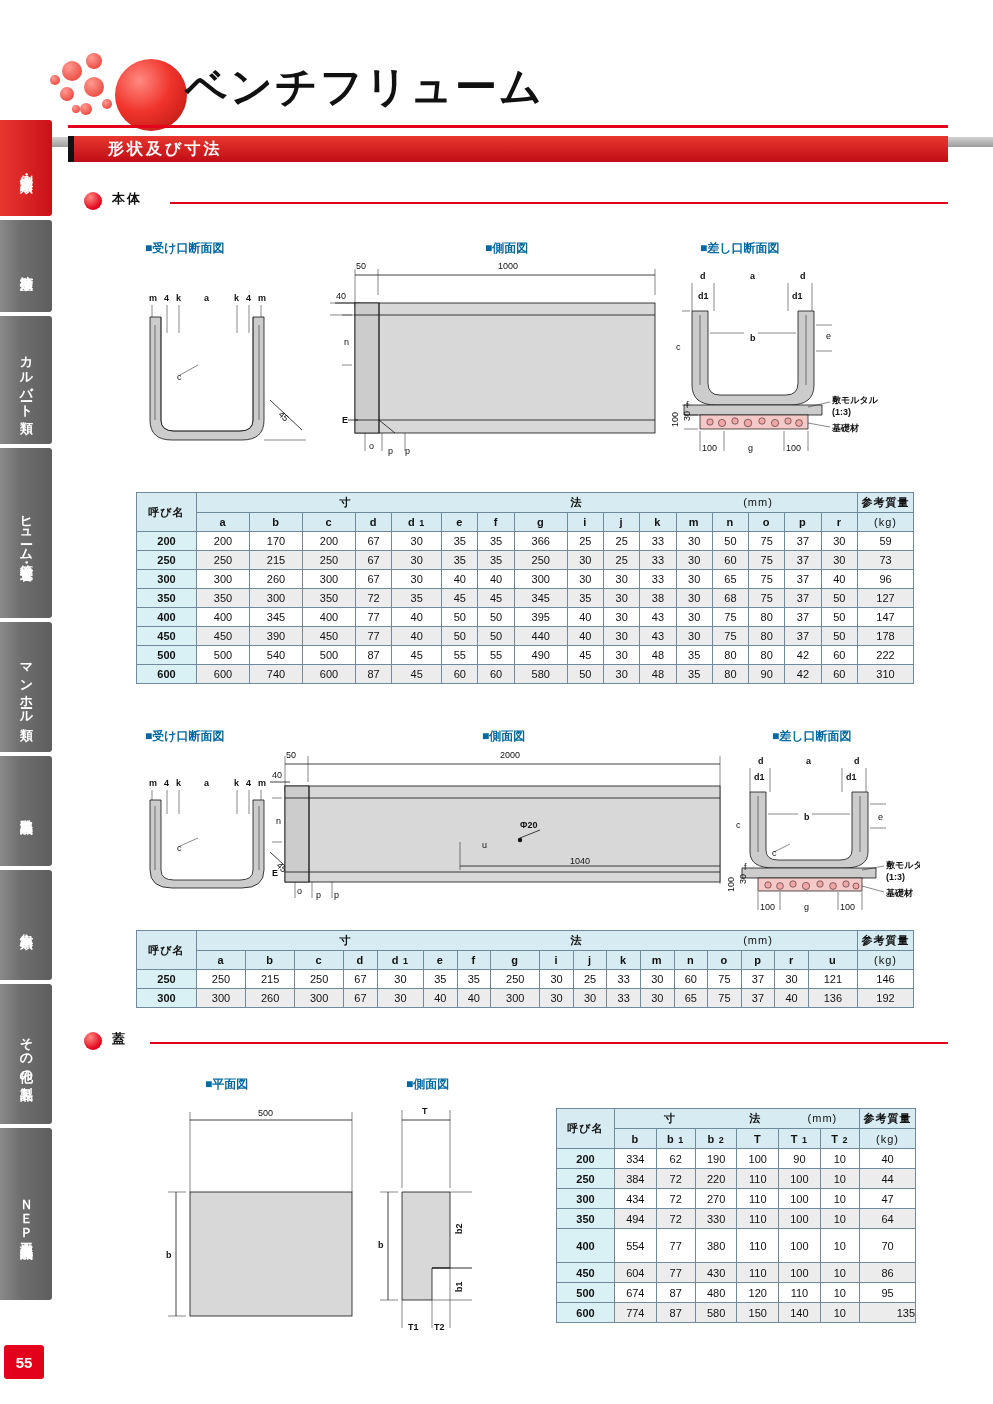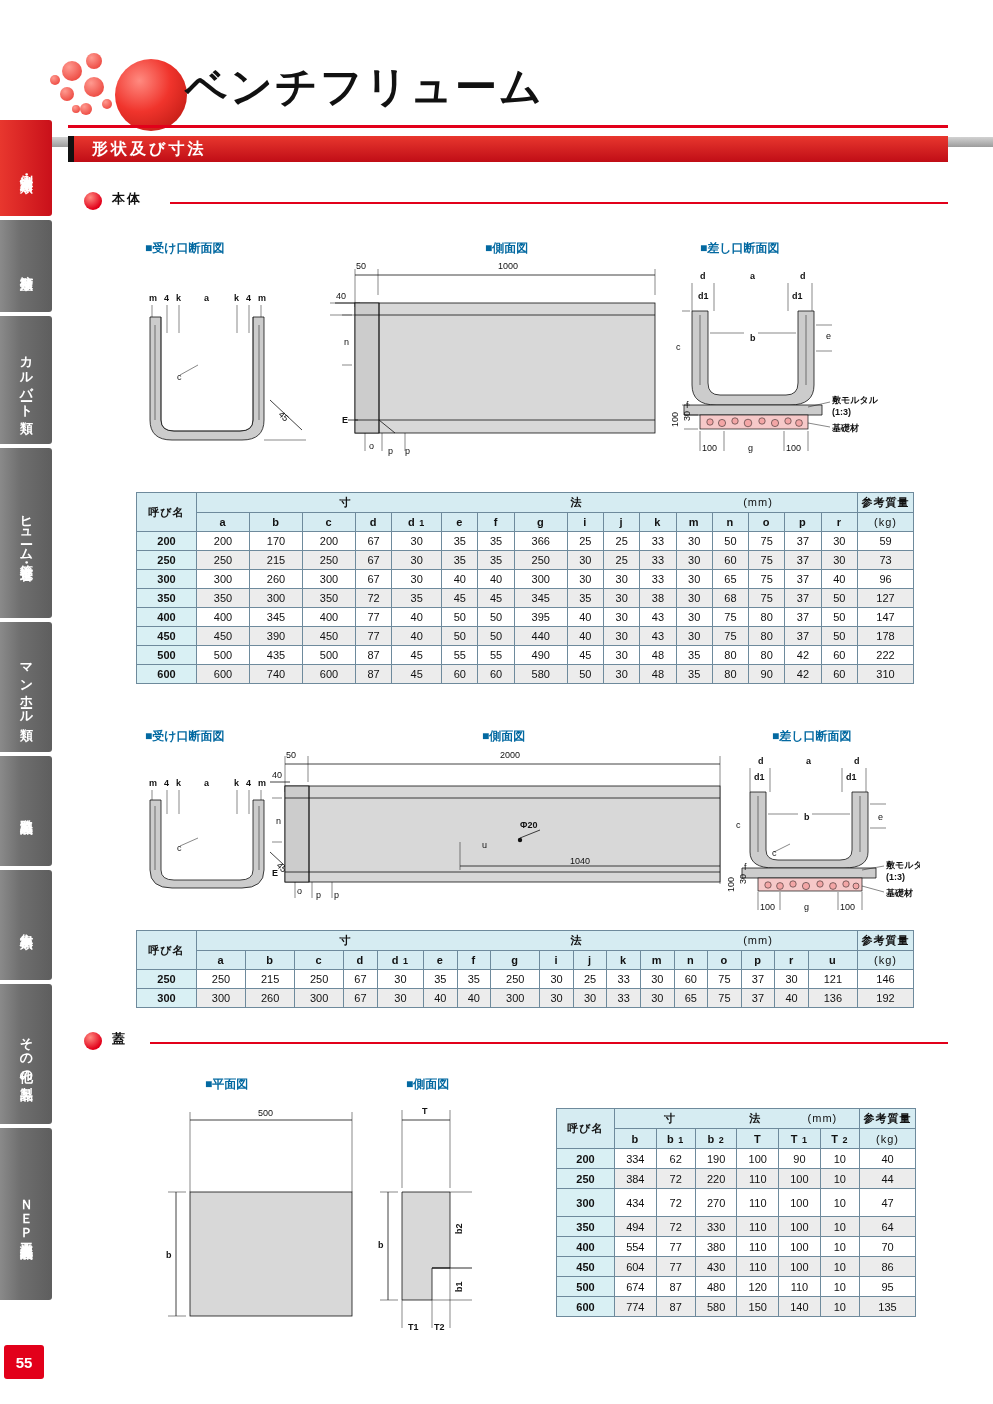--- a/index.html
+++ b/index.html
@@ -58,21 +58,21 @@
     background:#e2001a; color:#fff; font-size:15px; font-weight:bold;
     display:flex; align-items:center; justify-content:center; border-radius:3px;
   }
 
   
   .section-bar {
     position:absolute; left:68px; width:880px; height:26px;
     background:linear-gradient(#e8372e,#c00d16);
     border-left:6px solid #111;
     color:#fff; font-size:16px; font-weight:bold;
-    display:flex; align-items:center; padding-left:18px; letter-spacing:3px;
+    display:flex; align-items:center; padding-left:34px; letter-spacing:3px;
   }
   .sub-head {
     position:absolute; left:88px; font-size:13px; font-weight:bold; color:#111;
     letter-spacing:2px;
   }
   .sub-bullet {
     position:absolute; left:84px; width:18px; height:18px; border-radius:50%;
     background:radial-gradient(circle at 35% 30%, #ff8a80, #e2001a 70%);
   }
   .sub-rule { position:absolute; height:2px; background:#e2001a; }
@@ -433,21 +433,21 @@
         <td style="height: 19px;">30</td>
         <td style="height: 19px;">75</td>
         <td style="height: 19px;">80</td>
         <td style="height: 19px;">37</td>
         <td style="height: 19px;">50</td>
         <td style="height: 19px;">178</td>
       </tr>
       <tr class="">
         <td class="name" style="height: 19px;">500</td>
         <td style="height: 19px;">500</td>
-        <td style="height: 19px;">435</td>
+        <td style="height: 19px;">540</td>
         <td style="height: 19px;">500</td>
         <td style="height: 19px;">87</td>
         <td style="height: 19px;">45</td>
         <td style="height: 19px;">55</td>
         <td style="height: 19px;">55</td>
         <td style="height: 19px;">490</td>
         <td style="height: 19px;">45</td>
         <td style="height: 19px;">30</td>
         <td style="height: 19px;">48</td>
         <td style="height: 19px;">35</td>
@@ -752,21 +752,21 @@
         <td style="height: 20px;">220</td>
         <td style="height: 20px;">110</td>
         <td style="height: 20px;">100</td>
         <td style="height: 20px;">10</td>
         <td style="height: 20px;">44</td>
       </tr>
       <tr class="">
         <td class="name" style="height: 20px;">300</td>
         <td style="height: 20px; margin-top: 20px;">434</td>
         <td style="height: 20px;">72</td>
-        <td style="height: 28px;">270</td>
+        <td style="height: 20px;">270</td>
         <td style="height: 20px;">110</td>
         <td style="height: 20px;">100</td>
         <td style="height: 20px;">10</td>
         <td style="height: 20px;">47</td>
       </tr>
       <tr class="alt">
         <td class="name" style="height: 20px;">350</td>
         <td style="height: 20px;">494</td>
         <td style="height: 20px;">72</td>
         <td style="height: 20px;">330</td>
@@ -776,21 +776,21 @@
         <td style="height: 20px;">64</td>
       </tr>
       <tr class="">
         <td class="name" style="height: 20px;">400</td>
         <td style="height: 20px;">554</td>
         <td style="height: 20px;">77</td>
         <td style="height: 20px;">380</td>
         <td style="height: 20px;">110</td>
         <td style="height: 20px;">100</td>
         <td style="height: 20px;">10</td>
-        <td style="height: 20px;">70</td>
+        <td style="height: 34px;">70</td>
       </tr>
       <tr class="alt">
         <td class="name" style="height: 20px;">450</td>
         <td style="height: 20px;">604</td>
         <td style="height: 20px;">77</td>
         <td style="height: 20px;">430</td>
         <td style="height: 20px;">110</td>
         <td style="height: 20px;">100</td>
         <td style="height: 20px;">10</td>
         <td style="height: 20px;">86</td>
@@ -806,16 +806,16 @@
         <td style="height: 20px;">95</td>
       </tr>
       <tr class="alt">
         <td class="name" style="height: 20px;">600</td>
         <td style="height: 20px;">774</td>
         <td style="height: 20px;">87</td>
         <td style="height: 20px;">580</td>
         <td style="height: 20px;">150</td>
         <td style="height: 20px;">140</td>
         <td style="height: 20px;">10</td>
-        <td style="height: 20px;">135</td>
+        <td style="height: 20px; text-align: right;">135</td>
       </tr>
     </tbody>
   </table>
 
 </body></html>

